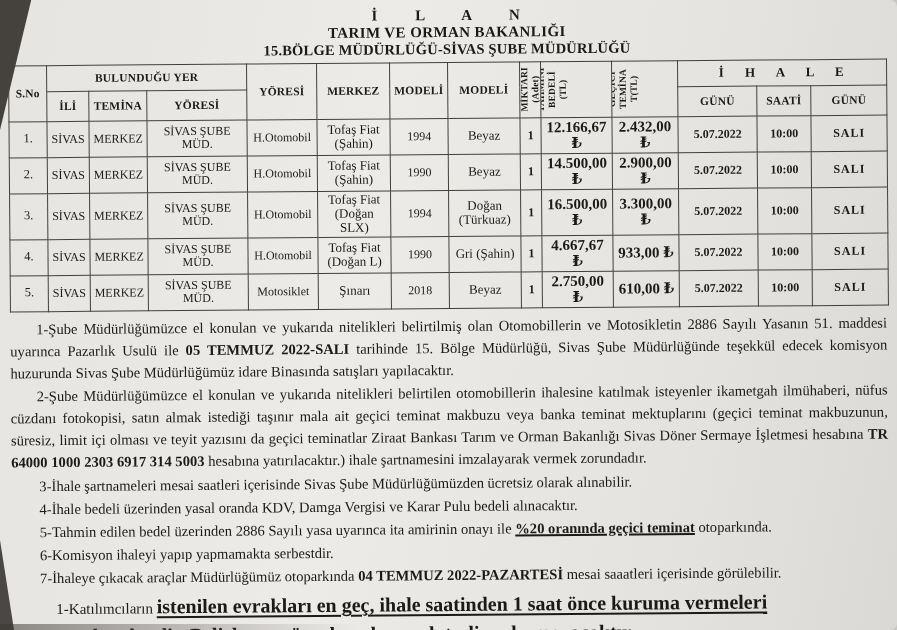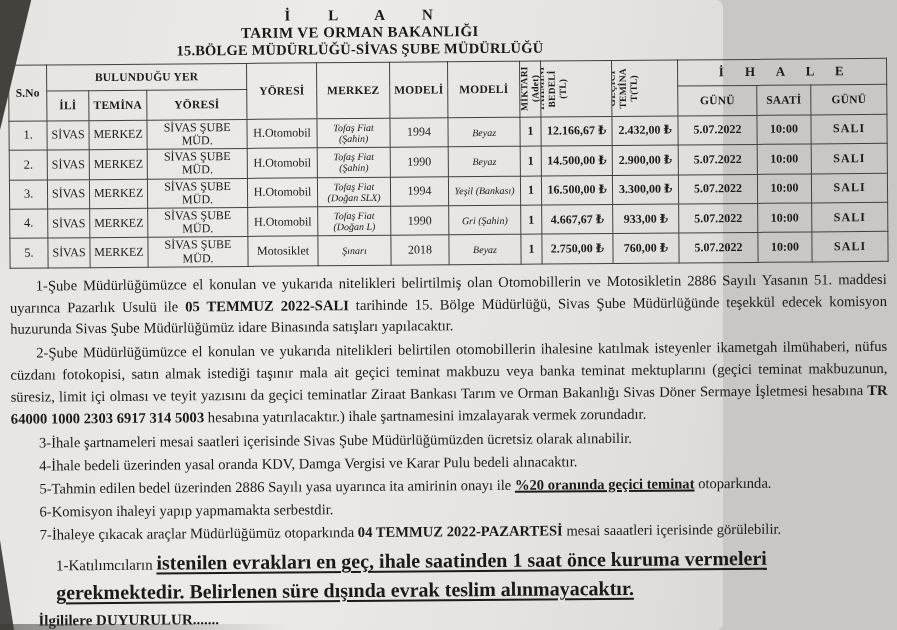--- a/index.html
+++ b/index.html
@@ -1,19 +1,19 @@
 <!DOCTYPE html>
 <html><head>
 <meta charset="utf-8">
 <style>
   * { margin: 0; padding: 0; box-sizing: border-box; }
   html, body { width: 897px; height: 630px; overflow: hidden; background: #c9c7c4; }
   body { font-family: "Liberation Serif", "DejaVu Serif", serif; color: #1c1a18; }
 
-  .photo { position: relative; width: 723px; height: 630px;
+  .photo { position: relative; width: 897px; height: 630px;
     background: linear-gradient(100deg, #e6e4e1 0%, #edebe8 40%, #e4e2df 78%, #dbd9d5 100%); border-radius: 7px; }
 
   .corner-shadow-tl { position: absolute; top: 0; left: 0; width: 40px; height: 130px;
     background: #45423e; clip-path: polygon(0 0, 78% 0, 0 100%); }
   .corner-shadow-bl { position: absolute; bottom: 0; left: 0; width: 14px; height: 90px;
     background: #4a4744; clip-path: polygon(0 0, 100% 100%, 0 100%); }
   .edge-shadow-bottom { position: absolute; bottom: 0; left: 0; width: 100%; height: 6px;
     background: linear-gradient(to right, rgba(60,56,52,.55), rgba(60,56,52,0) 40%); }
 
   .sheet { position: absolute; inset: 0; padding: 7px 9px 0 10px;
@@ -27,24 +27,24 @@
 
   
   table { border-collapse: collapse; width: 878px; table-layout: fixed; }
   th, td { border: 1.5px solid #43403c; text-align: center; vertical-align: middle;
     padding: 1px 2px; overflow: hidden; }
   thead th { font-size: 11.5px; font-weight: bold; letter-spacing: .2px; }
   thead tr:nth-child(1) th { height: 26px; }
   thead tr:nth-child(2) th { height: 30px; }
   tbody td { font-size: 12px; height: 27px; line-height: 1.1; }
   tbody td.col0 { font-size: 12.5px; }
-  tbody td.col5, tbody td.col7 { font-size: 10px; font-style: italic; }
+  tbody td.col5, tbody td.col7 { font-size: 13px; }
   tbody td.col8, tbody td.col9, tbody td.col10,
   tbody td.col11, tbody td.col12, tbody td.col13 { font-weight: bold; }
-  tbody td.col9, tbody td.col10 { font-size: 12px; }
+  tbody td.col9, tbody td.col10 { font-size: 15px; }
   tbody td.col13 { letter-spacing: 1px; }
   th.ihale-group { word-spacing: 14px; letter-spacing: 2px; font-size: 13px; }
   th.vhead { padding: 0; }
   .vwrap { transform: rotate(-90deg); width: 56px; margin-left: -17px;
     font-size: 9.5px; font-weight: bold; line-height: 1.15; text-align: center;
     white-space: normal; }
   th.vhead-narrow .vwrap { margin-left: -18px; }
 
   
   .paras { margin-top: 7px; width: 877px; }
@@ -150,21 +150,21 @@
             <td class="col13">SALI</td>
           </tr>
           <tr>
             <td class="col0">3.</td>
             <td class="col1">SİVAS</td>
             <td class="col2">MERKEZ</td>
             <td class="col3">SİVAS ŞUBE MÜD.</td>
             <td class="col4">H.Otomobil</td>
             <td class="col5">Tofaş Fiat (Doğan SLX)</td>
             <td class="col6">1994</td>
-            <td class="col7">Yeşil (Bankası)</td>
+            <td class="col7">Doğan (Türkuaz)</td>
             <td class="col8">1</td>
             <td class="col9">16.500,00 ₺</td>
             <td class="col10">3.300,00 ₺</td>
             <td class="col11">5.07.2022</td>
             <td class="col12">10:00</td>
             <td class="col13">SALI</td>
           </tr>
           <tr>
             <td class="col0">4.</td>
             <td class="col1">SİVAS</td>
@@ -185,21 +185,21 @@
             <td class="col0">5.</td>
             <td class="col1">SİVAS</td>
             <td class="col2">MERKEZ</td>
             <td class="col3">SİVAS ŞUBE MÜD.</td>
             <td class="col4">Motosiklet</td>
             <td class="col5">Şınarı</td>
             <td class="col6">2018</td>
             <td class="col7">Beyaz</td>
             <td class="col8">1</td>
             <td class="col9">2.750,00 ₺</td>
-            <td class="col10">760,00 ₺</td>
+            <td class="col10">610,00 ₺</td>
             <td class="col11">5.07.2022</td>
             <td class="col12">10:00</td>
             <td class="col13">SALI</td>
           </tr>
         </tbody>
     </table>
 
     <div class="paras">
         <p class="flow"><span class="sg-n">1-Şube Müdürlüğümüzce el konulan ve yukarıda nitelikleri belirtilmiş olan Otomobillerin ve Motosikletin 2886 Sayılı Yasanın 51. maddesi uyarınca Pazarlık Usulü ile </span><span class="sg-b">05 TEMMUZ 2022-SALI</span><span class="sg-n"> tarihinde 15. Bölge Müdürlüğü, Sivas Şube Müdürlüğünde teşekkül edecek komisyon huzurunda Sivas Şube Müdürlüğümüz idare Binasında satışları yapılacaktır.</span></p>
         <p class="flow"><span class="sg-n">2-Şube Müdürlüğümüzce el konulan ve yukarıda nitelikleri belirtilen otomobillerin ihalesine katılmak isteyenler ikametgah ilmühaberi, nüfus cüzdanı fotokopisi, satın almak istediği taşınır mala ait geçici teminat makbuzu veya banka teminat mektuplarını (geçici teminat makbuzunun, süresiz, limit içi olması ve teyit yazısını da geçici teminatlar Ziraat Bankası Tarım ve Orman Bakanlığı Sivas Döner Sermaye İşletmesi hesabına </span><span class="sg-b">TR 64000 1000 2303 6917 314 5003</span><span class="sg-n"> hesabına yatırılacaktır.) ihale şartnamesini imzalayarak vermek zorundadır.</span></p>

